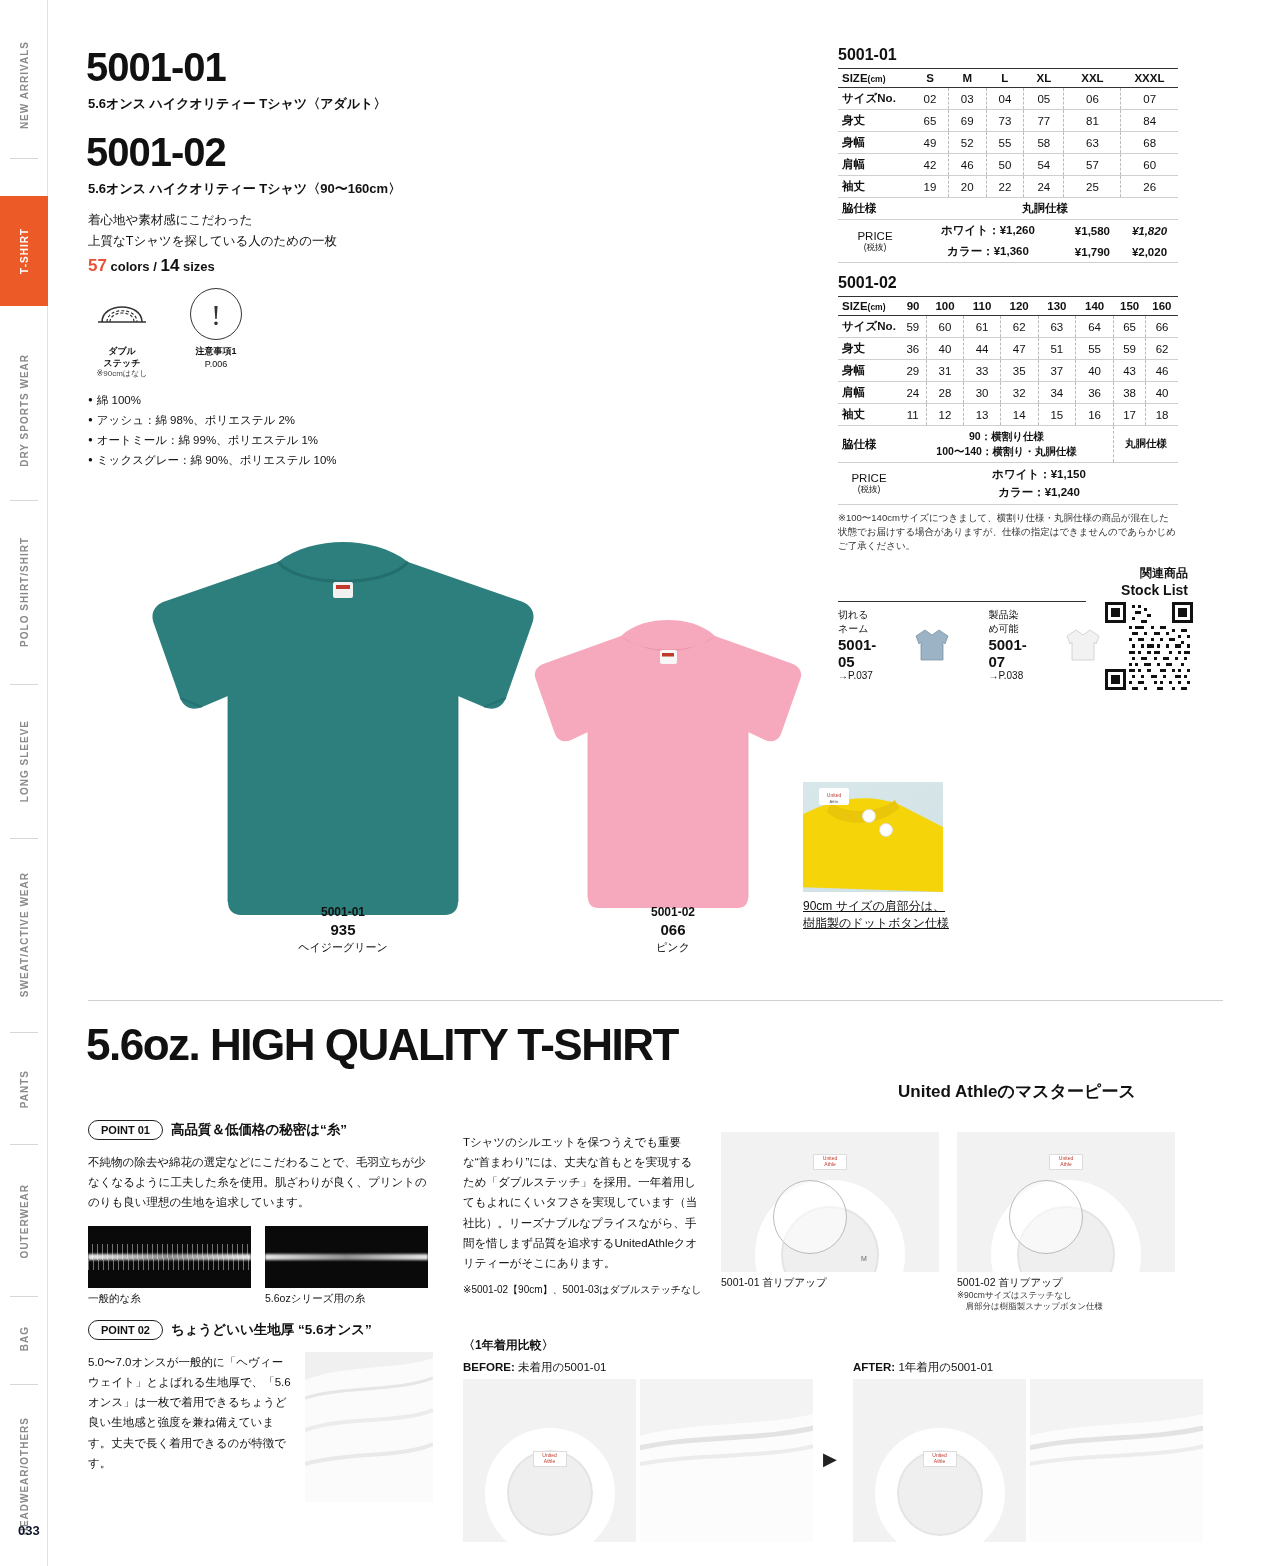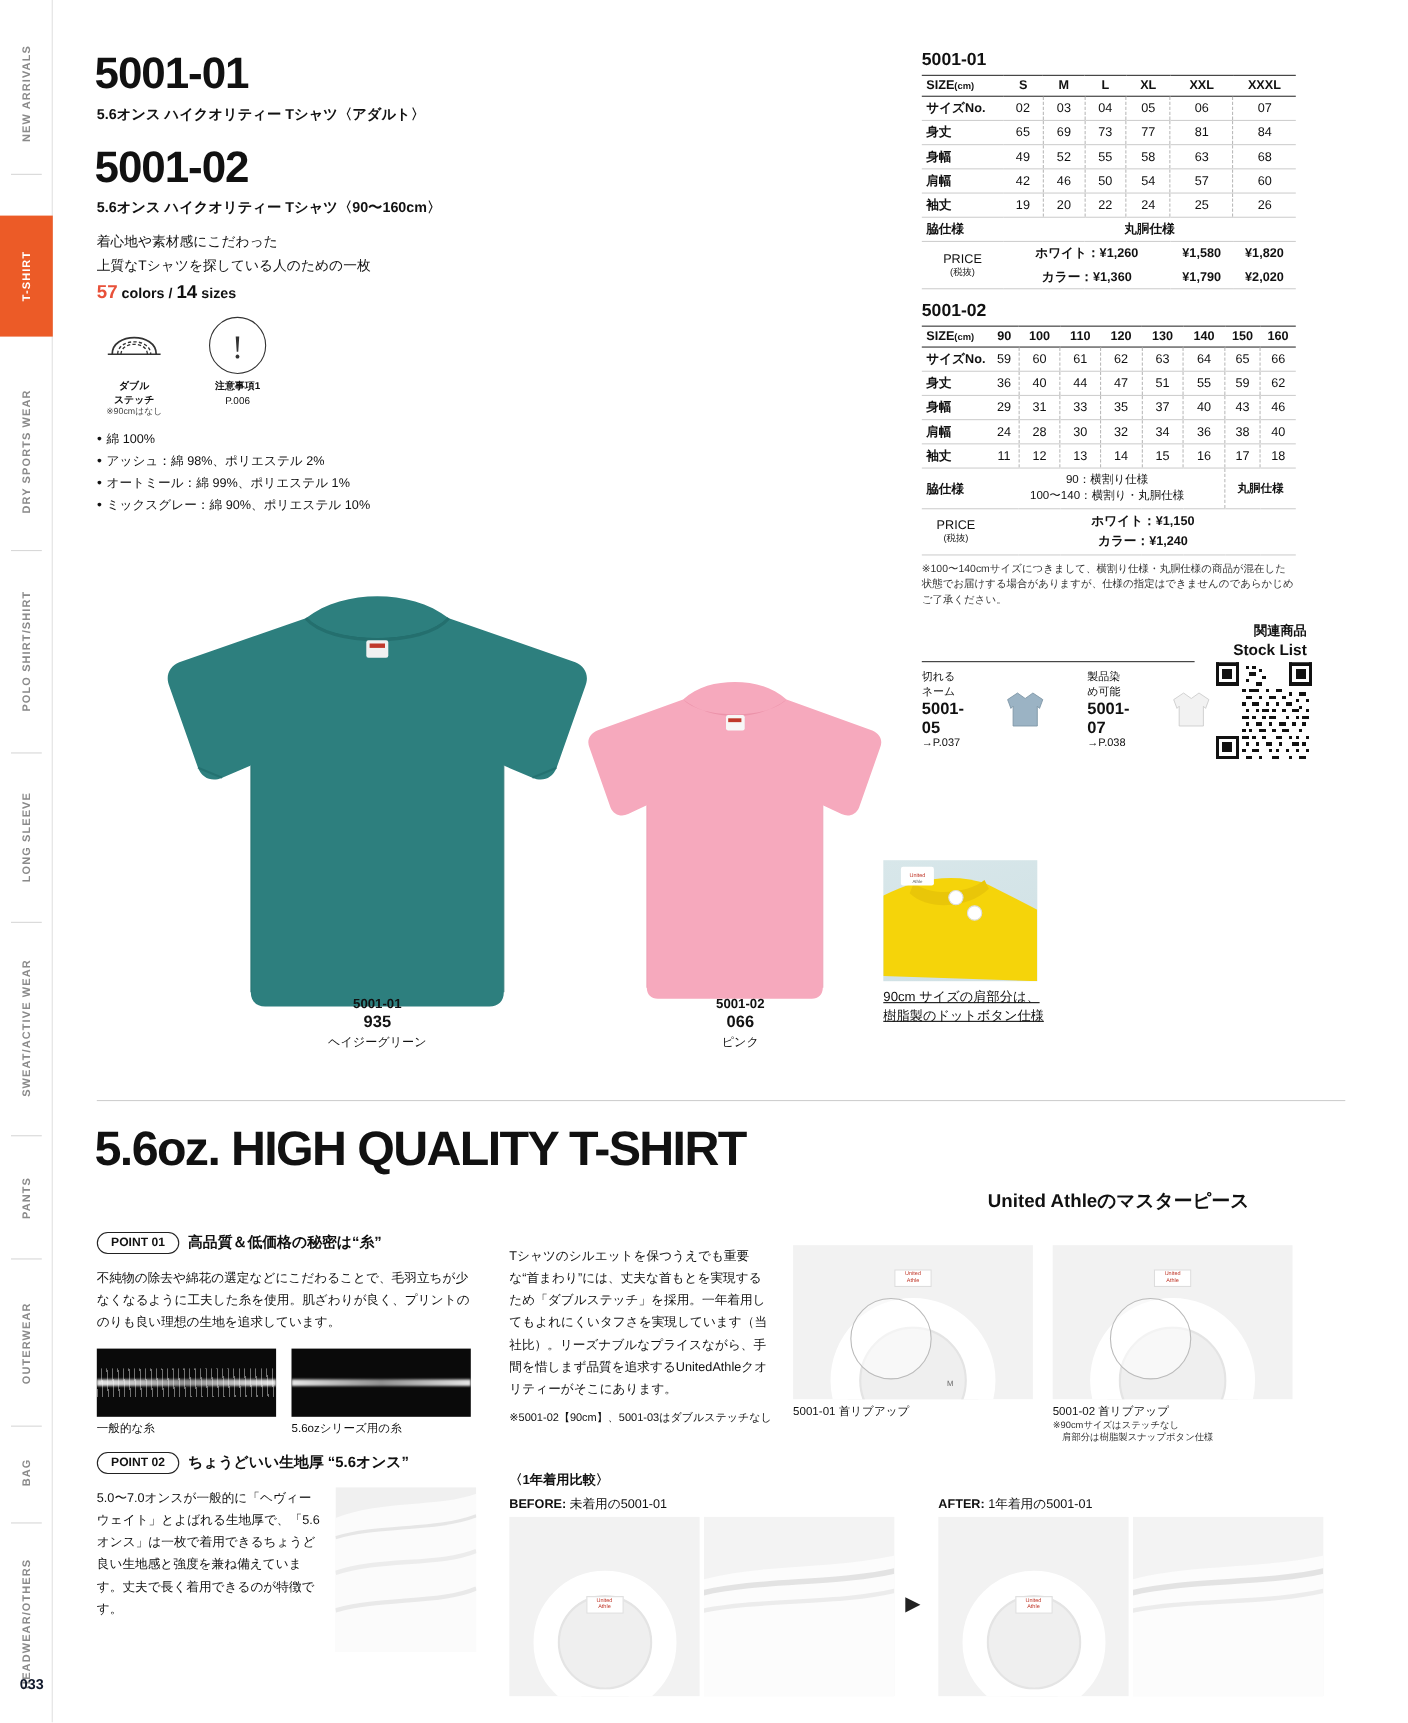--- a/index.html
+++ b/index.html
@@ -286,21 +286,21 @@
       <tr>
         <td class="hd">脇仕様</td>
         <td colspan="6" style="font-weight:bold;">丸胴仕様</td>
       </tr>
       <tr class="price-row">
         <td class="price-lbl" rowspan="2">
           <span>PRICE</span><small>(税抜)</small>
         </td>
         <td colspan="4" style="border-bottom:none;font-weight:bold;">ホワイト：¥1,260</td>
         <td style="border-bottom:none;font-weight:bold;">¥1,580</td>
-        <td style="border-bottom:none;font-weight:bold;">¥1,820</td>
+        <td style="border-bottom:none;font-weight:bold;font-style:italic;">¥1,820</td>
       </tr>
       <tr class="price-row">
         <td colspan="4" style="font-weight:bold;">カラー：¥1,360</td>
         <td style="font-weight:bold;">¥1,790</td>
         <td style="font-weight:bold;">¥2,020</td>
       </tr>
     </tbody>
       </table>
   </div>
 
@@ -369,21 +369,21 @@
         <td class="vsep">12</td>
         <td class="vsep">13</td>
         <td class="vsep">14</td>
         <td class="vsep">15</td>
         <td class="vsep">16</td>
         <td class="vsep">17</td>
         <td class="vsep">18</td>
       </tr>
       <tr>
         <td class="hd">脇仕様</td>
-        <td colspan="6" style="font-weight:normal;font-size:10.5px;line-height:1.45;">
+        <td colspan="6" style="font-weight:bold;font-size:10.5px;line-height:1.45;">
           <div>90：横割り仕様</div>
           <div>100〜140：横割り・丸胴仕様</div>
         </td>
         <td colspan="2" style="font-weight:bold;font-size:10.5px;border-left:1px dashed #bbb;">丸胴仕様</td>
       </tr>
       <tr class="price-row">
         <td class="price-lbl">
           <span>PRICE</span><small>(税抜)</small>
         </td>
         <td colspan="8" style="font-weight:bold;line-height:1.5;">

